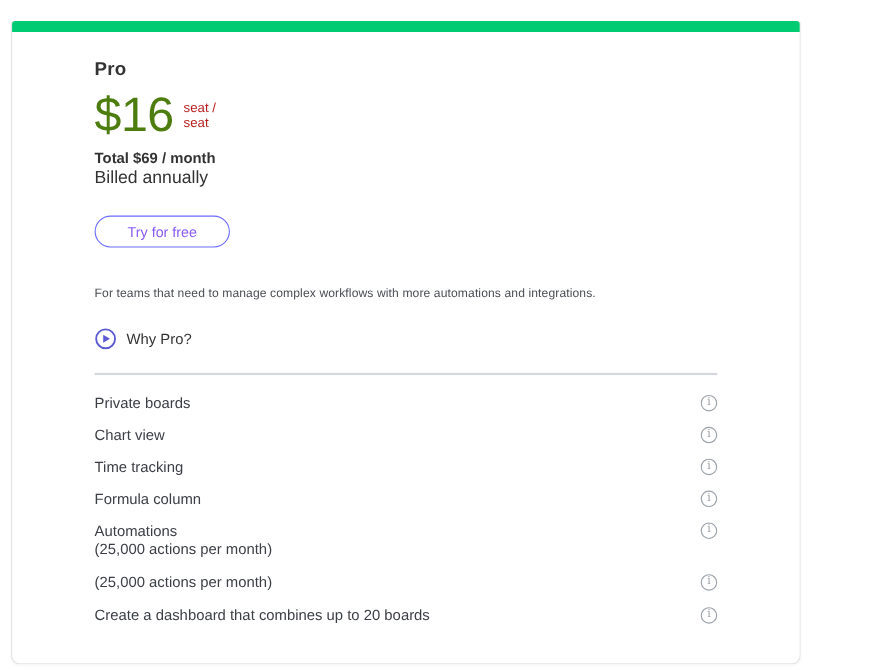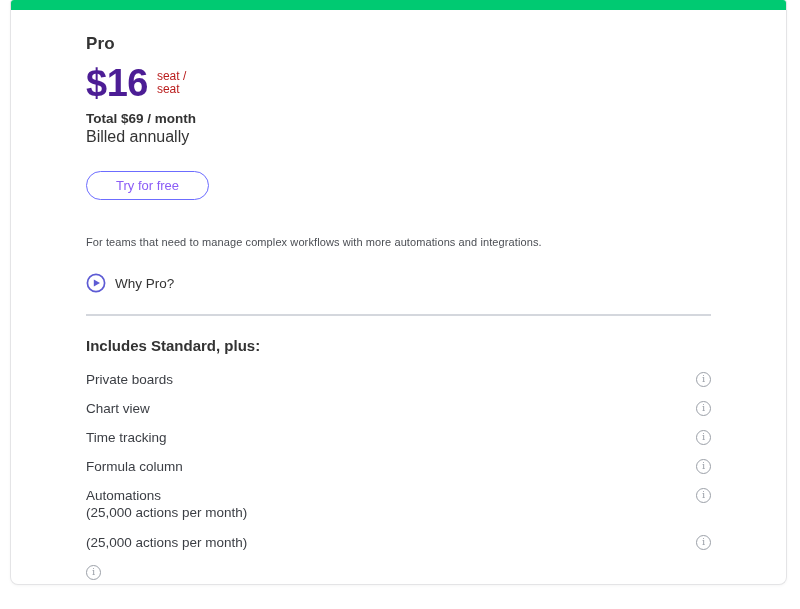--- a/index.html
+++ b/index.html
@@ -5,22 +5,22 @@
   * { box-sizing: border-box; margin: 0; padding: 0; }
   html, body {
     width: 800px; height: 609px;
     background: #ffffff;
     font-family: "Liberation Sans", sans-serif;
     color: #333333;
     overflow: hidden;
   }
   .card {
     position: absolute;
-    left: 10px; top: 0;
-    width: 777px; height: 585px;
+    left: 10px; top: 19px;
+    width: 718px; height: 585px;
     background: #ffffff;
     border: 1px solid #e4e4e6;
     border-top: none;
     border-radius: 3px 3px 8px 8px;
     box-shadow: 0 1px 3px rgba(0,0,0,0.04);
   }
   .accent-bar {
     width: 100%; height: 10px;
     background: #00ca72;
     border-radius: 3px 3px 0 0;
@@ -33,23 +33,23 @@
     font-weight: bold;
     letter-spacing: 0.2px;
     color: #333333;
   }
   .price-row {
     display: flex;
     align-items: center;
     margin-top: 10px;
   }
   .price {
-    font-size: 38px;
-    font-weight: 700;
-    color: #4c1d95;
+    font-size: 44px;
+    font-weight: 400;
+    color: #4d7c0f;
     letter-spacing: -0.5px;
     line-height: 1.0;
   }
   .price-unit {
     margin-left: 9px;
     font-size: 12px;
     line-height: 13px;
     color: #b91c1c;
     display: flex;
     flex-direction: column;
@@ -174,21 +174,20 @@
         <svg width="20" height="20" viewBox="0 0 20 20">
           <circle cx="10" cy="10" r="8.6" fill="none" stroke="#5d5bd4" stroke-width="1.7"></circle>
           <path d="M7.8 6.4 L14 10 L7.8 13.6 Z" fill="#5d5bd4"></path>
         </svg>
       </span>
       <span class="video-link-label">Why Pro?</span>
     </div>
 
     <hr class="divider">
 
-    <div class="features-heading">Includes Standard, plus:</div>
 
     <ul class="features-list">
       <li class="feature-row">
         <span class="feature-text">
           <span class="feature-label">Private boards</span>
         </span>
         <span class="info-icon">i</span>
       </li>
       <li class="feature-row">
         <span class="feature-text">
@@ -215,18 +214,21 @@
         </span>
         <span class="info-icon">i</span>
       </li>
       <li class="feature-row">
         <span class="feature-text">
           <span class="feature-sub">(25,000 actions per month)</span>
         </span>
         <span class="info-icon">i</span>
       </li>
       <li class="feature-row">
+        <span class="feature-text">
+          <span class="feature-label">Create a dashboard that combines up to 20 boards</span>
+        </span>
         <span class="info-icon">i</span>
       </li>
     </ul>
 
   </div>
 </div>
 
 </body></html>

